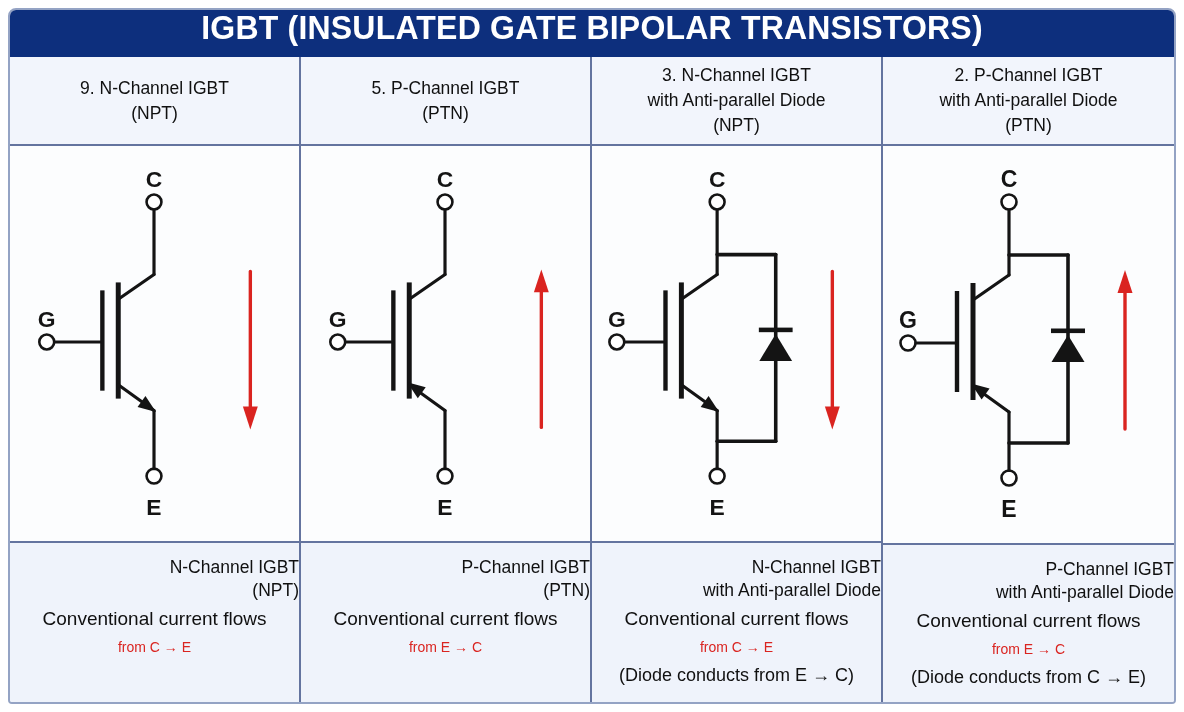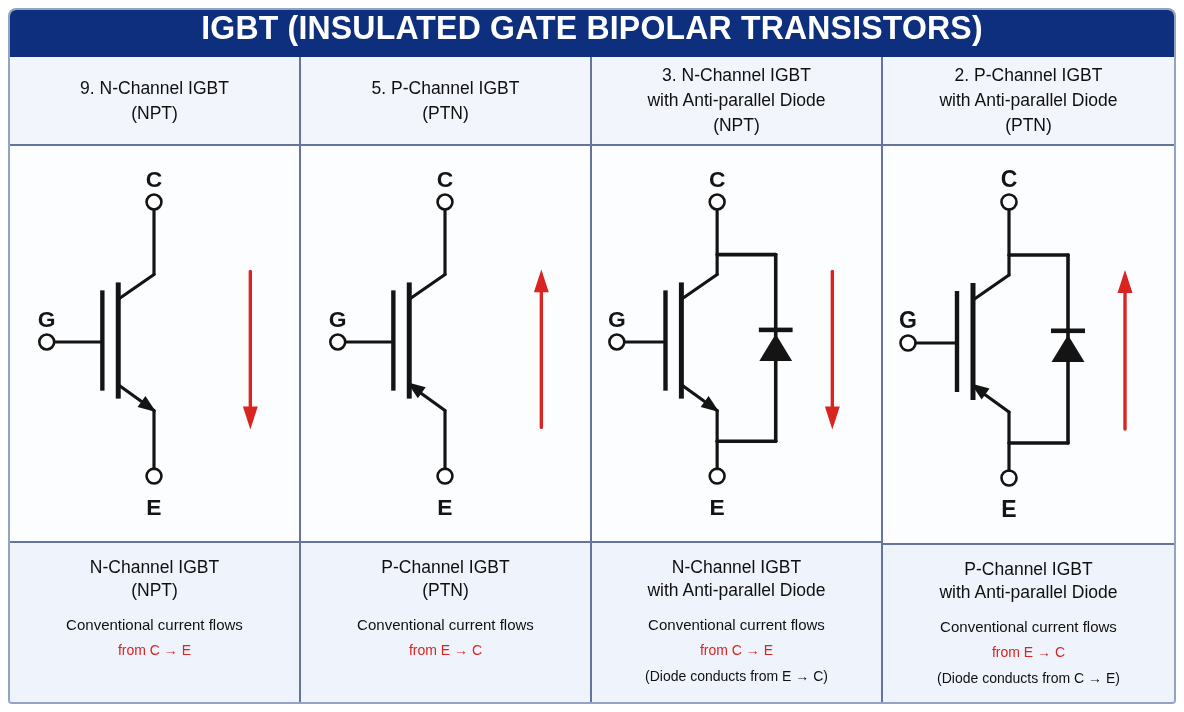--- a/index.html
+++ b/index.html
@@ -60,27 +60,28 @@
   .cell.caption {
     flex: 1 1 auto;
     background: var(--caption-bg, #eff3fb);
     text-align: center;
     padding-top: 13px;
     color: #101010;
   }
   .cap-title {
     font-size: 17.5px; line-height: 23px;
     white-space: pre-line;
-  }
-  .cap-flow-label { margin-top: 14px; font-size: 15px; }
+    text-align: right;
+  }
+  .cap-flow-label { margin-top: 6px; font-size: 19px; }
   .cap-flow-direction {
     margin-top: 9px; font-size: 14px;
     color: var(--red, #d8302a); font-weight: 500;
   }
-  .cap-diode-note { margin-top: 10px; font-size: 14px; }
+  .cap-diode-note { margin-top: 10px; font-size: 18px; }
 </style>
 </head>
 <body style="background: rgb(255, 255, 255);">
 
 <div class="card">
   <div class="banner">
     <span class="banner-text">IGBT (INSULATED GATE BIPOLAR TRANSISTORS)</span>
   </div>
   <div class="grid">
 

